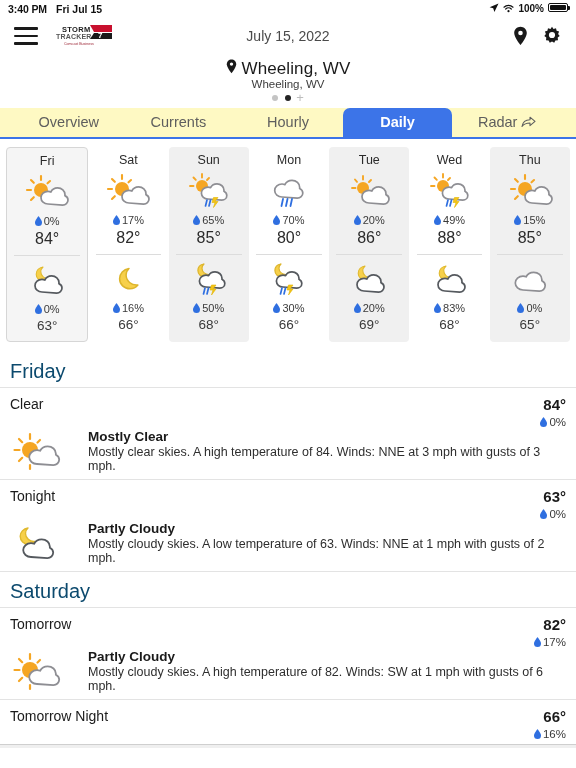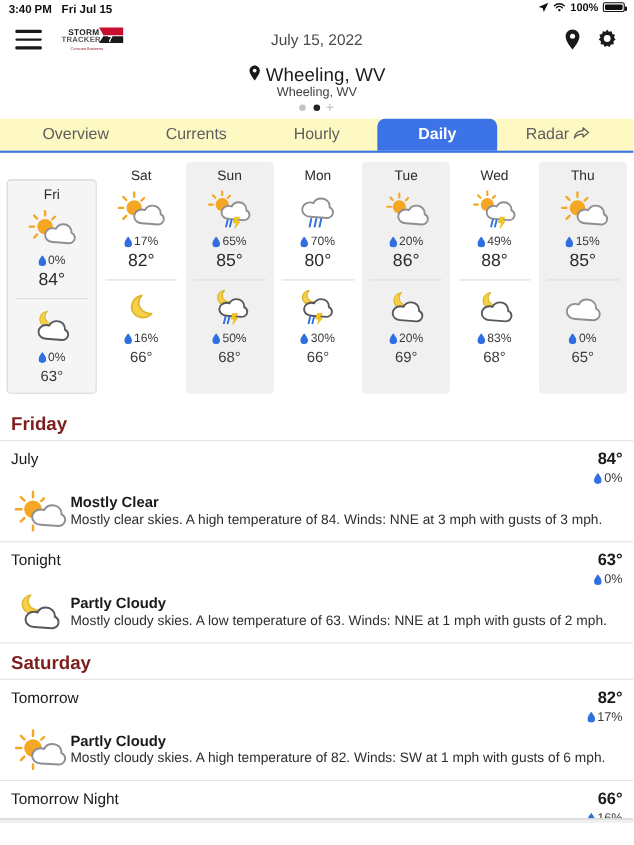--- a/index.html
+++ b/index.html
@@ -80,43 +80,43 @@
   }
 
   
   .strip { display: flex; padding: 8px 6px 10px; background: #fff; }
   .daycard {
     flex: 1; background: #fff; padding: 6px 0 8px;
     display: flex; flex-direction: column; align-items: center;
     border-radius: 4px; cursor: pointer;
   }
   .daycard.alt { background: #f0f0f0; }
-  .daycard.selected { background: #f5f5f5; border: 1px solid #d6d6d6; margin-top: 16px; }
+  .daycard.selected { background: #f5f5f5; border: 1px solid #d6d6d6; }
   .dc-name { font-size: 12.5px; color: #2b2b2b; margin-bottom: 4px; }
   .dc-ico { height: 40px; display: flex; align-items: center; justify-content: center; }
   .dc-pop { display: flex; align-items: center; gap: 2px; font-size: 11px; color: #3a3a3a; margin-top: 3px; }
   .dc-temp { font-size: 16px; color: #2b2b2b; margin-top: 3px; }
   .dc-sep { width: 82%; height: 1px; background: #dcdcdc; margin: 7px 0 4px; }
   .dc-temp.night { font-size: 13.5px; color: #3a3a3a; }
 
   .drop { width: 7px; height: 10px; display: inline-block; }
 
   
   .details { flex: 1; overflow: hidden; background: #fff; }
   .day-head { padding: 8px 10px 4px; border-bottom: 1px solid #e3e3e3; }
-  .day-head .dh-title { font-size: 17px; font-weight: 700; color: #7f1d1d; }
+  .day-head .dh-title { font-size: 20px; font-weight: 400; color: #0c4a6e; }
   .day-head .dh-date { font-size: 11px; color: #4a4a4a; margin-top: 1px; }
 
   .period { padding: 8px 10px 6px; border-bottom: 1px solid #e3e3e3; }
   .p-top { display: flex; align-items: flex-start; }
   .p-label { font-size: 14px; color: #1a1a1a; }
   .p-right { margin-left: auto; text-align: right; }
   .p-temp { font-size: 15px; font-weight: 700; color: #1a1a1a; }
   .p-pop { display: flex; align-items: center; justify-content: flex-end; gap: 2px; font-size: 11.5px; color: #3a3a3a; margin-top: 2px; }
-  .p-body { display: flex; align-items: center; gap: 0; margin-top: 1px; }
+  .p-body { display: flex; align-items: center; gap: 24px; margin-top: 1px; }
   .p-ico { width: 54px; height: 44px; flex: 0 0 54px; display: flex; align-items: center; justify-content: center; }
   .p-text { flex: 1; }
   .p-cond { font-size: 13.5px; font-weight: 700; color: #1a1a1a; margin-bottom: 1px; }
   .p-desc { font-size: 12.5px; color: #2e2e2e; }
 
   .bottombar { height: 4px; background: #efefef; border-top: 1px solid #cfcfcf; }
 </style>
 </head>
 <body>
 
@@ -530,21 +530,21 @@
   </div>
 
   <div class="details">
 
     <div class="day-head">
       <div class="dh-title">Friday</div>
     </div>
 
     <div class="period">
       <div class="p-top">
-        <span class="p-label">July</span>
+        <span class="p-label">Clear</span>
         <span class="p-right">
           <span class="p-temp">84°</span>
           <span class="p-pop">
             <span class="drop">
               <svg width="7" height="10" viewBox="0 0 7 10">
                   <path d="M3.5 0C3.5 0 0 4.3 0 6.4A3.5 3.5 0 0 0 7 6.4C7 4.3 3.5 0 3.5 0z" fill="#2f6fe0"></path>
                 </svg>
             </span>
             <span>0%</span>
           </span>

